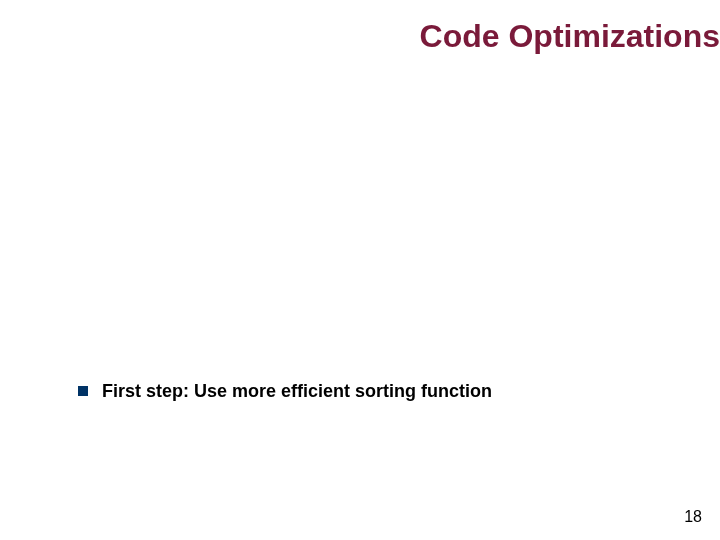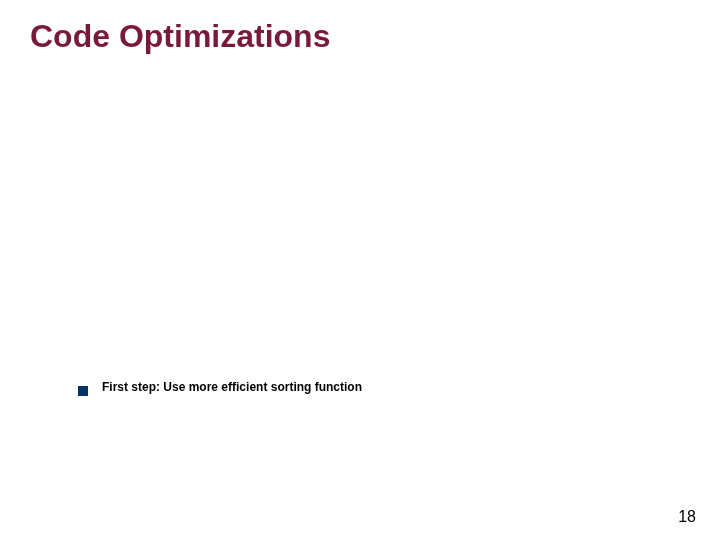--- a/index.html
+++ b/index.html
@@ -15,21 +15,21 @@
   .slide {
     width: 720px;
     height: 540px;
     position: relative;
   }
   .title {
     position: absolute;
     top: 18px;
     left: 0;
     width: 720px;
-    text-align: left;
+    text-align: right;
     font-size: 32px;
     font-weight: bold;
     color: #7a1a3a;
     padding-left: 30px;
     box-sizing: border-box;
   }
   .bullets {
     position: absolute;
     top: 380px;
     left: 78px;
@@ -42,33 +42,33 @@
   }
   .bullet-marker {
     width: 10px;
     height: 10px;
     background: #003366;
     flex: 0 0 10px;
     margin-top: 6px;
     margin-right: 14px;
   }
   .bullet-text {
-    font-size: 12px;
+    font-size: 18px;
     font-weight: bold;
     color: #000;
     line-height: 1.25;
   }
   .bullet-text .mono {
     font-family: "Courier New", Courier, monospace;
     font-weight: bold;
   }
   .page-number {
     position: absolute;
     bottom: 14px;
-    right: 24px;
+    right: 18px;
     font-size: 16px;
     color: #000;
   }
 </style>
 </head>
 <body>
 
 <div class="slide">
 
   <div class="title">Code Optimizations</div>

